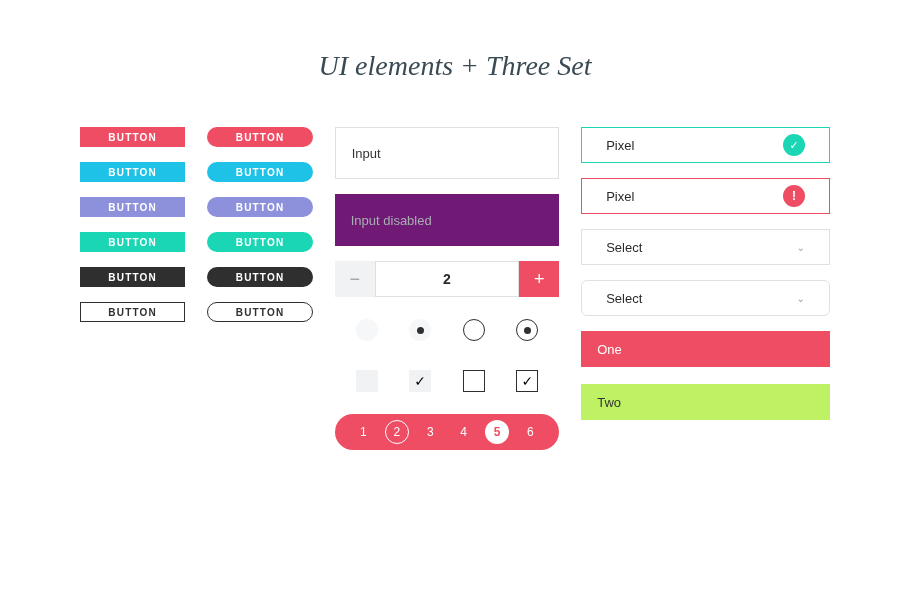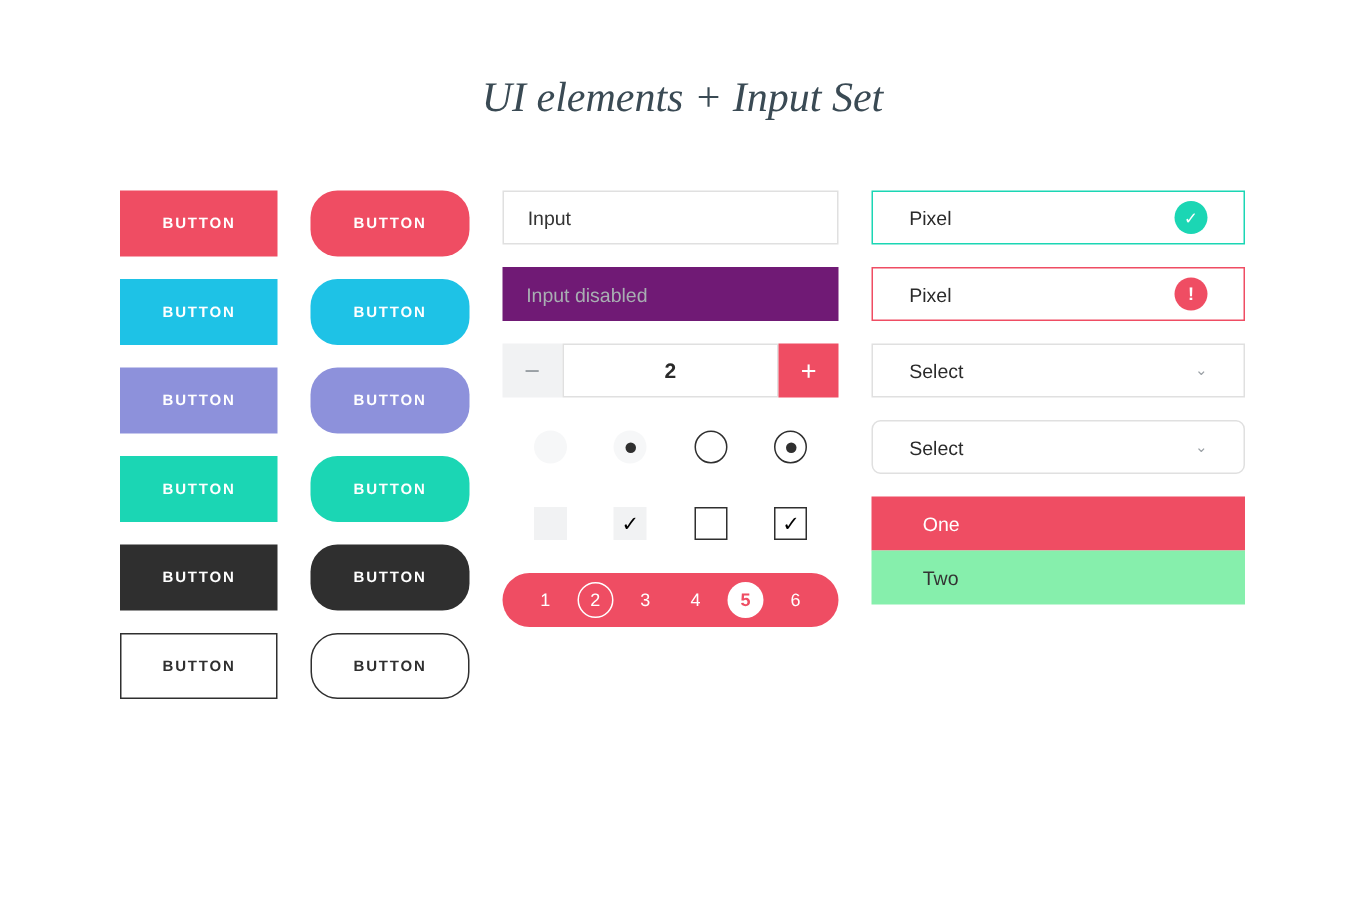--- a/index.html
+++ b/index.html
@@ -4,30 +4,30 @@
   <style>
     * { margin: 0; padding: 0; box-sizing: border-box; font-family: -apple-system, BlinkMacSystemFont, 'Segoe UI', sans-serif; }
     body { width: 910px; height: 607px; background: #fff; padding: 50px 80px 40px; }
     .title { font-family: 'Didot', 'Bodoni MT', Georgia, serif; font-style: italic; font-size: 28px; text-align: center; color: #3a4a54; margin-bottom: 45px; font-weight: 400; }
     .container { display: flex; gap: 22px; }
     .col { display: flex; flex-direction: column; gap: 15px; }
     .col1 { width: 108px; }
     .col2 { width: 108px; }
     .col3 { width: 230px; }
     .col4 { width: 255px; }
-    .btn { height: 44px; display: flex; align-items: center; justify-content: center; font-size: 10px; font-weight: 700; letter-spacing: 1.2px; cursor: pointer; }
+    .btn { height: 20px; display: flex; align-items: center; justify-content: center; font-size: 10px; font-weight: 700; letter-spacing: 1.2px; cursor: pointer; }
     .btn-rect { border-radius: 0; }
     .btn-pill { border-radius: 18px; }
     .btn-red { background: #ef4d63; color: #fff; }
     .btn-cyan { background: #1ec2e6; color: #fff; }
     .btn-purple { background: #8d91db; color: #fff; }
     .btn-teal { background: #1bd6b4; color: #fff; }
     .btn-black { background: #2f2f2f; color: #fff; }
     .btn-outline { background: #fff; color: #2f2f2f; border: 1.5px solid #2f2f2f; }
-    .input { height: 36px; border: 1px solid #e0e0e0; padding: 0 16px; font-size: 13px; color: #333; display: flex; align-items: center; }
+    .input { height: 52px; border: 1px solid #e0e0e0; padding: 0 16px; font-size: 13px; color: #333; display: flex; align-items: center; }
     .input-disabled { background: #701a75; color: #a8aeb2; border: none; }
     .stepper { display: flex; height: 36px; }
     .stepper-btn { width: 40px; display: flex; align-items: center; justify-content: center; cursor: pointer; font-size: 18px; }
     .stepper-minus { background: #f1f2f3; color: #9aa0a5; }
     .stepper-plus { background: #ef4d63; color: #fff; }
     .stepper-val { flex: 1; border: 1px solid #e0e0e0; display: flex; align-items: center; justify-content: center; font-size: 14px; font-weight: 600; color: #2a2a2a; }
     .radio-check-row { display: flex; height: 36px; align-items: center; justify-content: space-around; padding: 0 5px; }
     .radio { width: 22px; height: 22px; border-radius: 50%; border: 1px solid #e0e0e0; display: flex; align-items: center; justify-content: center; cursor: pointer; }
     .radio.grey { background: #f6f7f8; border: none; }
     .radio.dark-border { border: 1.5px solid #2f2f2f; }
@@ -40,28 +40,28 @@
     .page.outline { border: 1.5px solid #fff; }
     .page.active { background: #fff; color: #ef4d63; font-weight: 600; }
     .select-field { height: 36px; border: 1px solid #e0e0e0; padding: 0 24px; display: flex; align-items: center; justify-content: space-between; font-size: 13px; color: #2a2a2a; cursor: pointer; }
     .select-success { border-color: #1bd6b4; }
     .select-success .badge { width: 22px; height: 22px; border-radius: 50%; background: #1bd6b4; color: #fff; display: flex; align-items: center; justify-content: center; font-size: 11px; }
     .select-error { border: 1.5px solid #ef4d63; }
     .select-error .badge { width: 22px; height: 22px; border-radius: 50%; background: #ef4d63; color: #fff; display: flex; align-items: center; justify-content: center; font-size: 12px; font-weight: 700; }
     .chevron { color: #9aa0a5; font-size: 10px; }
     .select-rounded { border-radius: 6px; }
     .dropdown-list { }
-    .dropdown-item { height: 36px; padding: 0 34px; display: flex; align-items: center; font-size: 13px; cursor: pointer; }
+    .dropdown-item { height: 36px; padding: 0 16px; display: flex; align-items: center; font-size: 13px; cursor: pointer; }
     .dropdown-item.active { background: #ef4d63; color: #fff; }
-    .dropdown-item.idle { background: #86efac; color: #333; margin-top: 0; }
+    .dropdown-item.idle { background: #bef264; color: #333; margin-top: 17px; }
   </style>
 </head>
 <body>
 
-<h1 class="title">UI elements + Input Set</h1>
+<h1 class="title">UI elements + Three Set</h1>
 
 <div class="container">
 
   <div class="col col1">
     <div class="btn btn-rect btn-red">BUTTON</div>
     <div class="btn btn-rect btn-cyan">BUTTON</div>
     <div class="btn btn-rect btn-purple">BUTTON</div>
     <div class="btn btn-rect btn-teal">BUTTON</div>
     <div class="btn btn-rect btn-black">BUTTON</div>
     <div class="btn btn-rect btn-outline">BUTTON</div>

